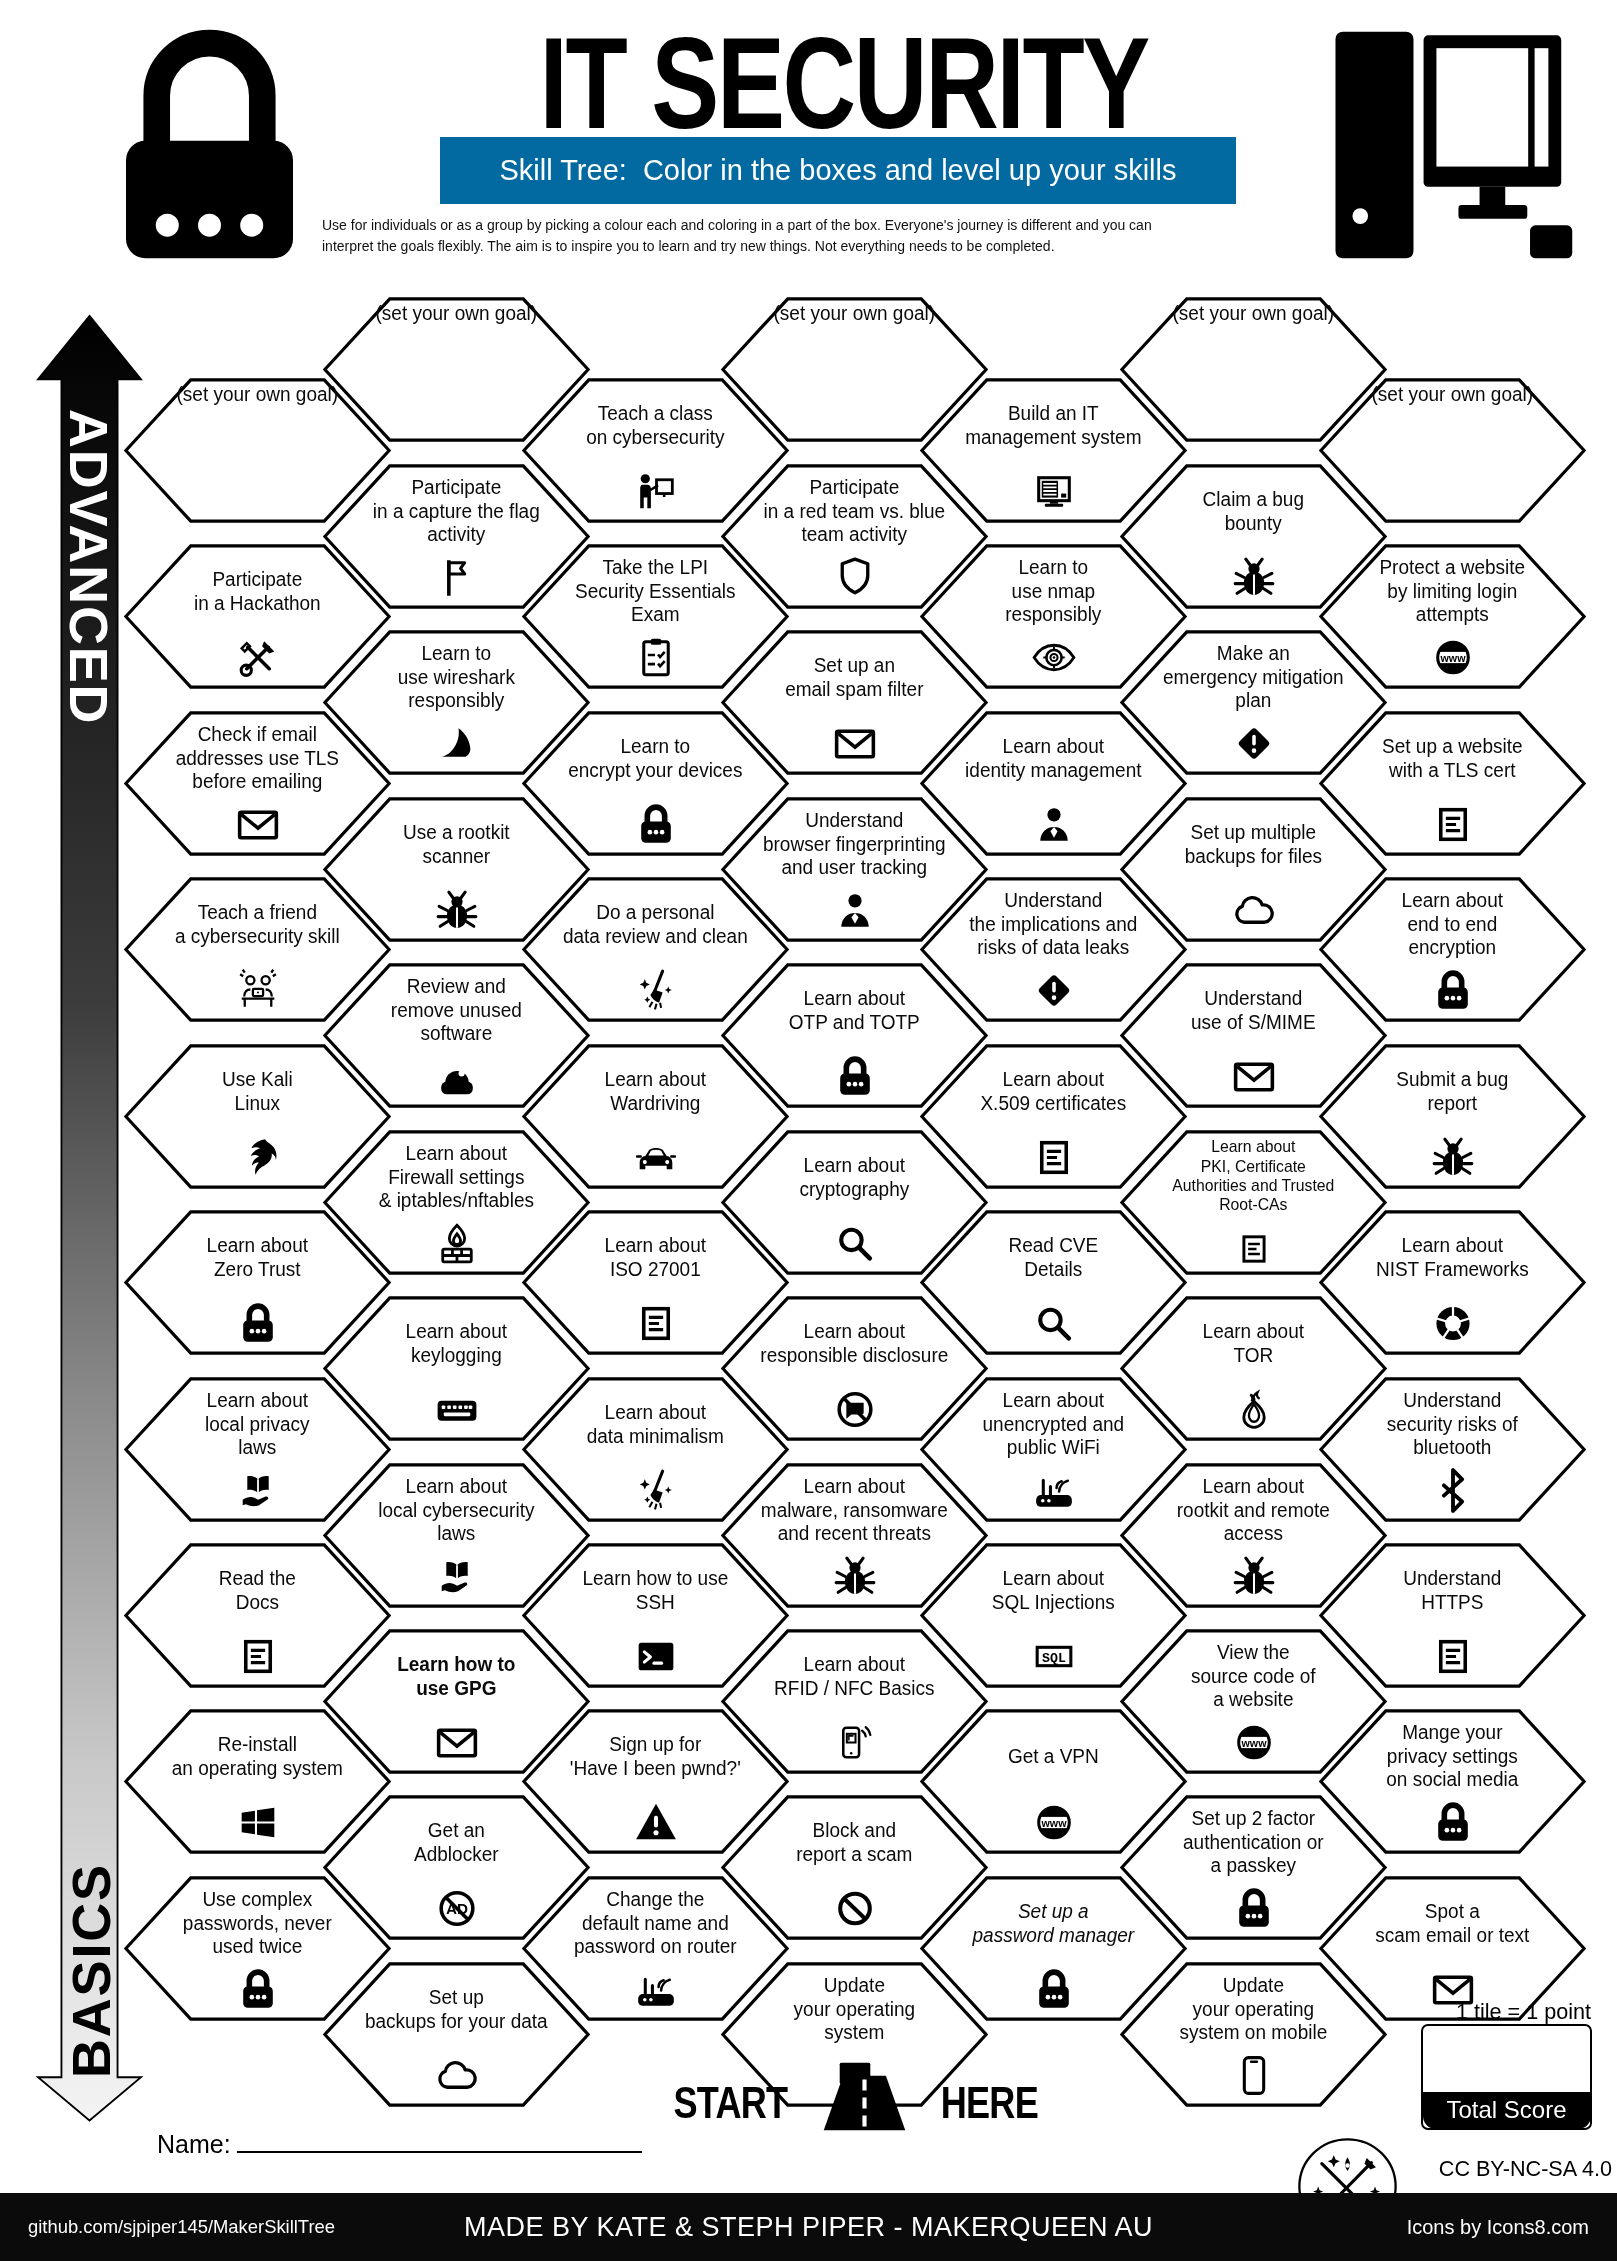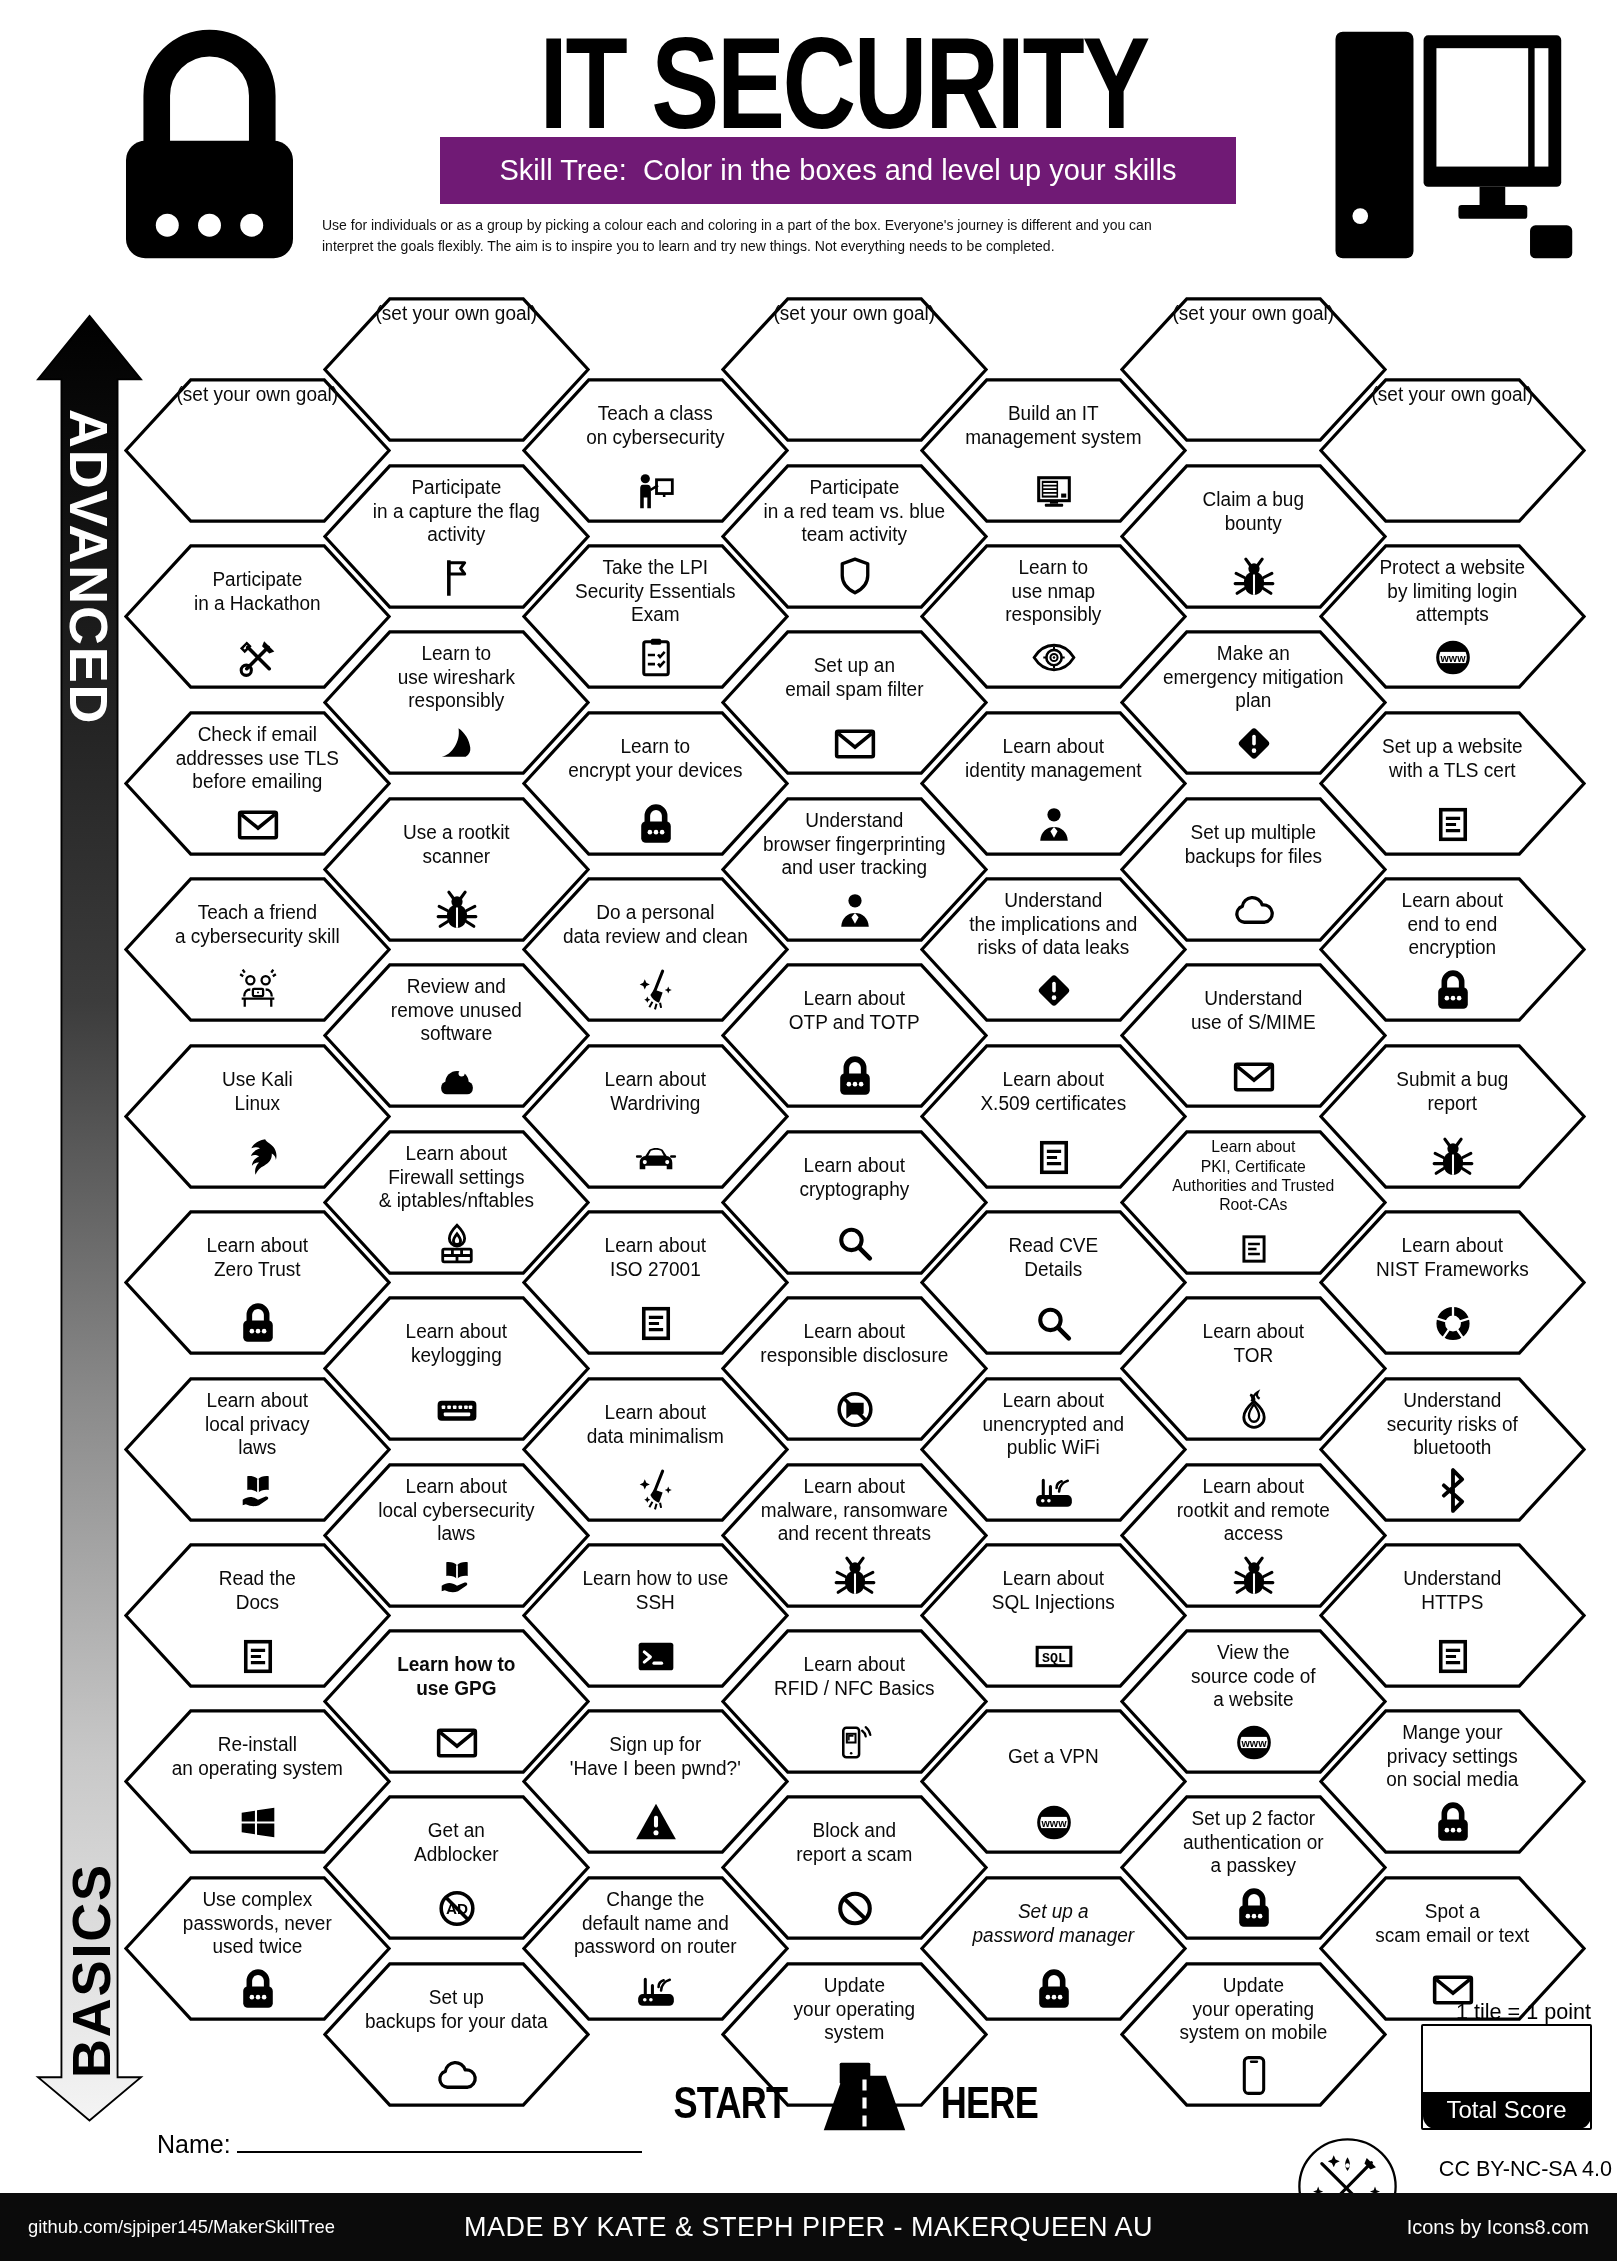--- a/index.html
+++ b/index.html
@@ -2,21 +2,21 @@
 <html style="font-size:7.4px"><head>
 <meta charset="utf-8">
 <style>
   html,body{margin:0;padding:0;background:#fff;}
   .poster{position:relative;width:1617px;height:2261px;background:#fff;overflow:hidden;
           font-family:"Liberation Sans",sans-serif;color:#000;}
   
   .page-title{position:absolute;left:487px;top:8.3px;width:699px;text-align:center;
      font-size:120px;font-weight:700;letter-spacing:-2.8px;transform:scale(.85,1.08);
      transform-origin:center top;white-space:nowrap;}
-  .subtitle-box{position:absolute;left:440px;top:137px;width:796px;height:67px;background:#701a75;
+  .subtitle-box{position:absolute;left:440px;top:137px;width:796px;height:67px;background:#0369a1;
      color:#fff;display:flex;align-items:center;justify-content:center;font-size:29px;white-space:pre-wrap;}
   .description{position:absolute;left:322px;top:215px;width:1030px;text-align:left;
      font-size:14px;line-height:1.5;color:#111;}
   .hdr-icon{position:absolute;}
   
   .axis-svg{position:absolute;left:9.2px;top:303px;}
   .axis-label{position:absolute;text-align:center;font-weight:700;}
   .axis-advanced{left:-48px;top:517px;width:276px;height:60px;font-size:54px;color:#fff;
      transform:rotate(90deg);letter-spacing:1.8px;}
   .axis-basics{left:-11.5px;top:1947px;width:202px;height:60px;font-size:54px;color:#000;
@@ -32,21 +32,21 @@
   .hex.small .hex-icon{width:42px;height:42px;bottom:4.6px;}
   .hex-icon svg{width:100%;height:100%;display:block;}
   
   .start-here{position:absolute;left:657px;top:2068px;width:395px;height:69px;display:flex;
      align-items:center;justify-content:center;gap:15.6px;}
   .start-word{font-size:44px;font-weight:700;letter-spacing:-0.9px;transform:scaleX(.82);white-space:nowrap;}
   .name-row{position:absolute;left:157px;top:2130px;font-size:25px;}
   .name-line{display:inline-block;width:405px;border-bottom:2.8px solid #000;height:20px;margin-left:6.4px;}
   .tile-note{position:absolute;left:1398px;top:1999px;width:193px;text-align:right;font-size:21.6px;}
   .score-box{position:absolute;left:1421px;top:2024px;width:171px;height:106px;background:#fff;
-     border:2.3px solid #000;border-radius:2px;box-sizing:border-box;}
+     border:2.3px solid #000;border-radius:7px;box-sizing:border-box;}
   .score-bar{position:absolute;left:-0.5px;right:-0.5px;bottom:-0.5px;height:37px;background:#000;color:#fff;
      border-radius:0 0 13px 13px;display:flex;align-items:center;justify-content:center;font-size:24px;}
   .license{position:absolute;left:1402px;top:2156px;width:210px;text-align:right;font-size:21.6px;}
   .logo{position:absolute;left:1298px;top:2137px;}
   .footer{position:absolute;left:0;top:2193px;width:1617px;height:68px;background:#0b0b0b;color:#fff;}
   .footer span{position:absolute;top:0;height:68px;display:flex;align-items:center;}
   .footer-left{left:28px;font-size:18.4px;}
   .footer-center{left:0;width:100%;justify-content:center;font-size:27px;letter-spacing:0.5px;}
   .footer-right{right:28px;font-size:20px;}
 </style>

